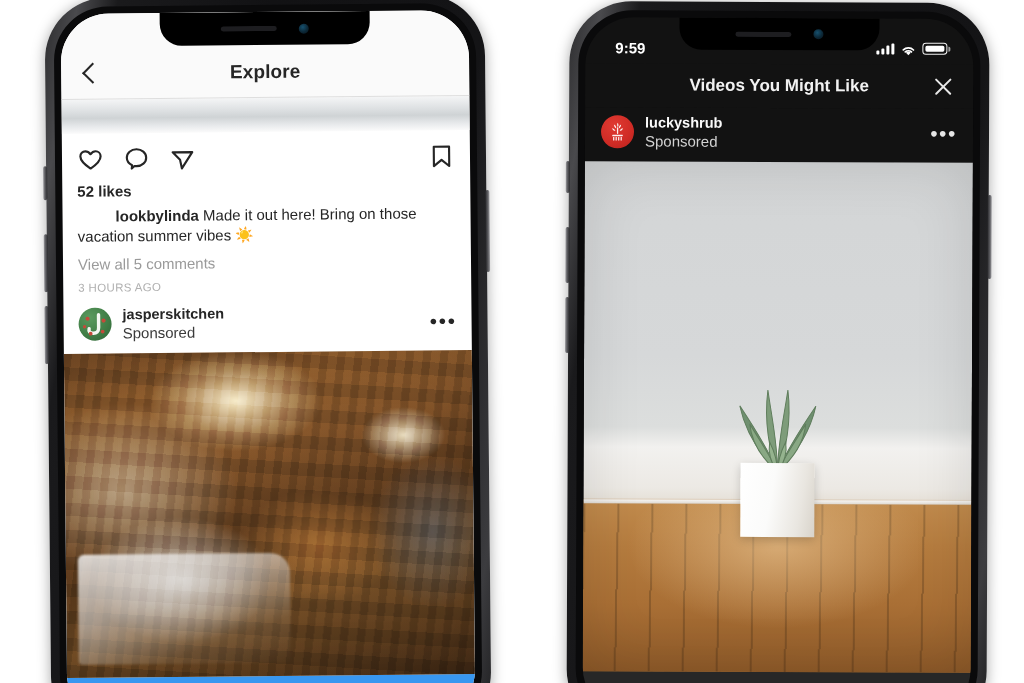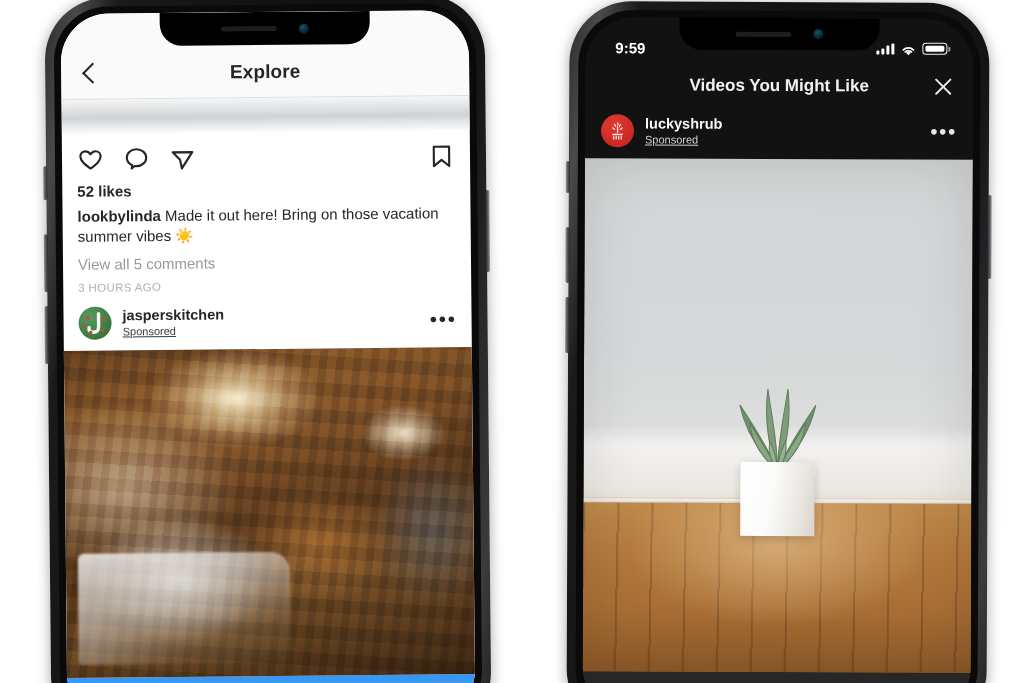--- a/index.html
+++ b/index.html
@@ -88,33 +88,33 @@
   .action-row {
     display: flex; align-items: center; padding: 12px 15px 6px 15px;
   }
   .action-row .left-icons { display: flex; gap: 19px; align-items: center; }
   .action-row .spacer { flex: 1; }
   .ig-ico { width: 27px; height: 27px; display: block; cursor: pointer; }
   .ig-ico path, .ig-ico polygon, .ig-ico circle { fill: none; stroke: #262626; stroke-width: 1.9; stroke-linejoin: round; stroke-linecap: round; }
 
   .likes { font-size: 15px; font-weight: 700; color: #262626; padding: 4px 15px 0; }
   .caption { font-size: 15px; color: #262626; padding: 7px 15px 0; line-height: 1.33; }
-  .caption .uname { font-weight: 700; }
+  .caption .uname { font-weight: 700; margin-left: 38px; }
   .view-comments { font-size: 15px; color: #9a9a9a; padding: 9px 15px 0; cursor: pointer; }
   .timestamp { font-size: 11.5px; color: #b0b0b0; letter-spacing: .35px; padding: 9px 15px 0; }
 
   .sponsor-row {
     display: flex; align-items: center; padding: 13px 15px 11px 15px; gap: 11px;
   }
   .avatar { width: 33px; height: 33px; border-radius: 50%; flex: none; position: relative; overflow: hidden; }
   .avatar.jasper { background: radial-gradient(circle at 35% 30%, #5a9a5e 0%, #3f7c45 60%, #2f6336 100%); }
   .avatar.lucky  { background: radial-gradient(circle at 38% 30%, #e03a32 0%, #cf2b25 60%, #b5221d 100%); }
   .sponsor-names { display: flex; flex-direction: column; line-height: 1.22; }
   .sponsor-handle { font-size: 14.5px; font-weight: 700; color: #262626; }
-  .sponsor-label { font-size: 11px; color: #3a3a3a; text-decoration: underline; }
+  .sponsor-label { font-size: 15px; color: #3a3a3a; }
   .kebab { margin-left: auto; color: #262626; font-size: 21px; letter-spacing: 1.6px; line-height: .4; cursor: pointer; }
 
   
   .ad-photo { position: relative; width: 100%; flex: 1; overflow: hidden; background: #4b3320; }
   .ad-photo.kitchen {
     background:
       radial-gradient(ellipse 120px 70px at 42% 15%, rgba(255,246,215,.95) 0%, rgba(245,222,170,.35) 45%, rgba(0,0,0,0) 72%),
       radial-gradient(ellipse 60px 40px at 83% 26%, rgba(255,248,222,.85) 0%, rgba(0,0,0,0) 70%),
       radial-gradient(ellipse 160px 120px at 14% 42%, rgba(226,214,190,.55) 0%, rgba(0,0,0,0) 72%),
       radial-gradient(ellipse 130px 90px at 28% 70%, rgba(236,236,234,.75) 0%, rgba(0,0,0,0) 70%),

